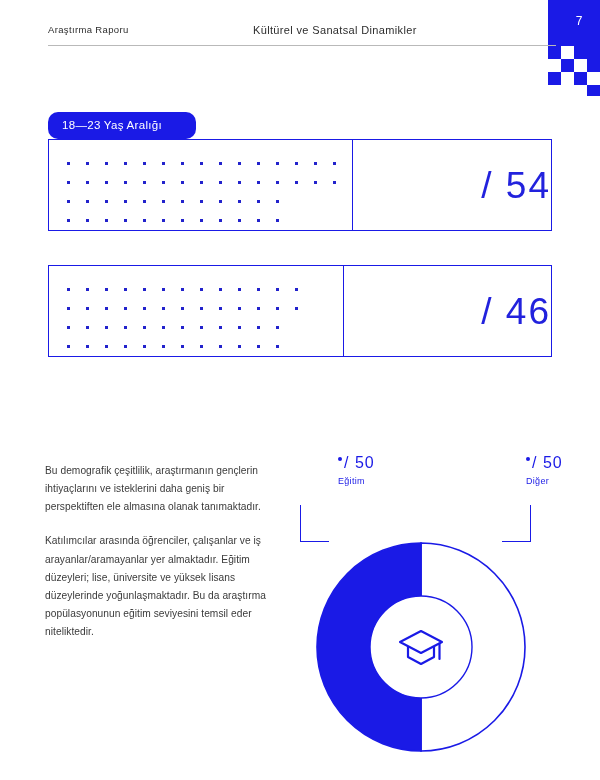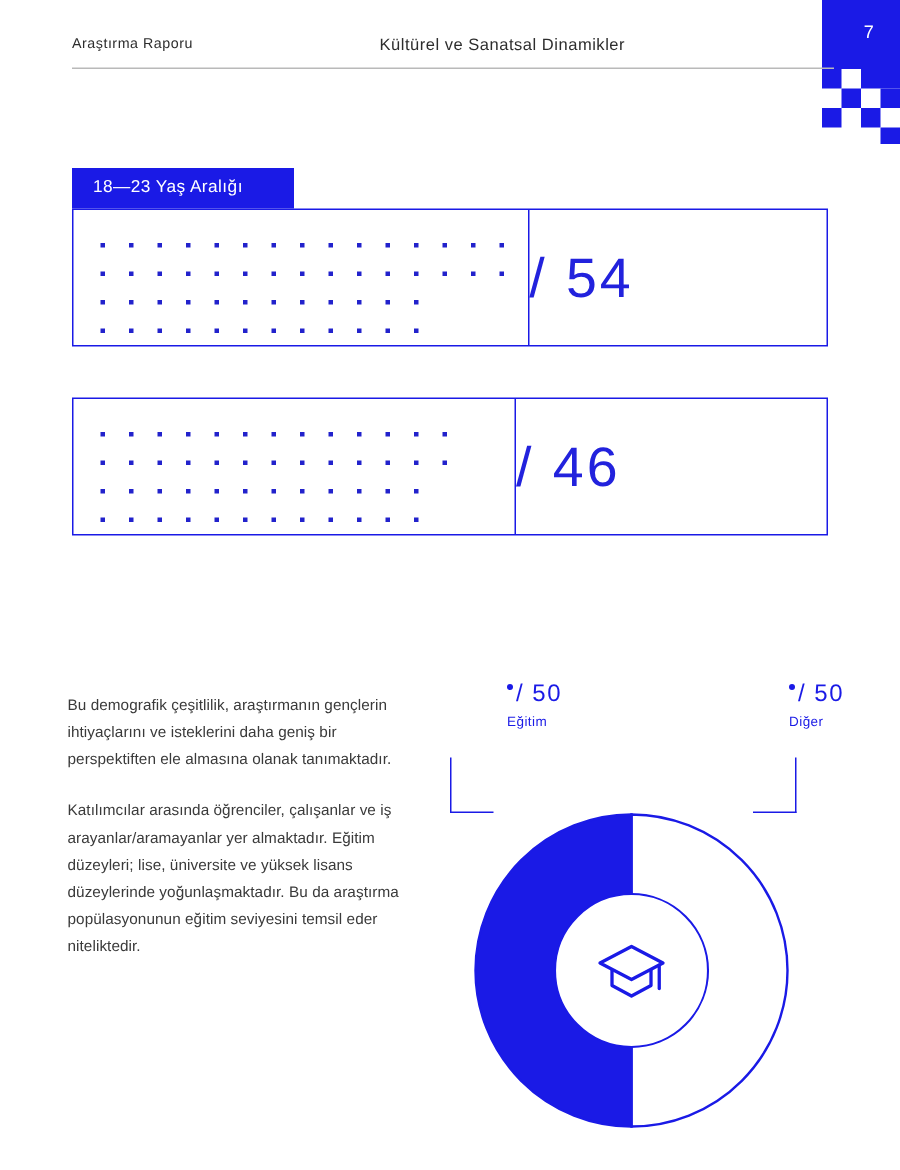--- a/index.html
+++ b/index.html
@@ -75,20 +75,21 @@
   .stat-tab {
     display: inline-block;
     background: #1a1ae6;
     color: #ffffff;
     font-size: 11.5px;
     letter-spacing: .3px;
     padding: 7px 16px 7px 14px;
     line-height: 1.15;
     min-width: 148px;
     box-sizing: border-box;
+    border-radius: 10px;
   }
   .stat-body {
     display: flex;
     border: 1px solid #1a1ae6;
     box-sizing: border-box;
     height: 92px;
   }
   .dot-pane {
     flex: 0 0 295px;
     border-right: 1px solid #1a1ae6;
@@ -104,21 +105,21 @@
     width: 3.4px;
     height: 3.4px;
     background: #2222cc;
     margin-right: 15.6px;
     flex: 0 0 auto;
   }
   .value-pane {
     flex: 1 1 auto;
     display: flex;
     align-items: center;
-    justify-content: flex-start;
+    justify-content: flex-end;
   }
   .value-pane .big-num {
     color: #2222dd;
     font-size: 37px;
     font-weight: 300;
     letter-spacing: 2px;
     line-height: 1;
   }
 
   

